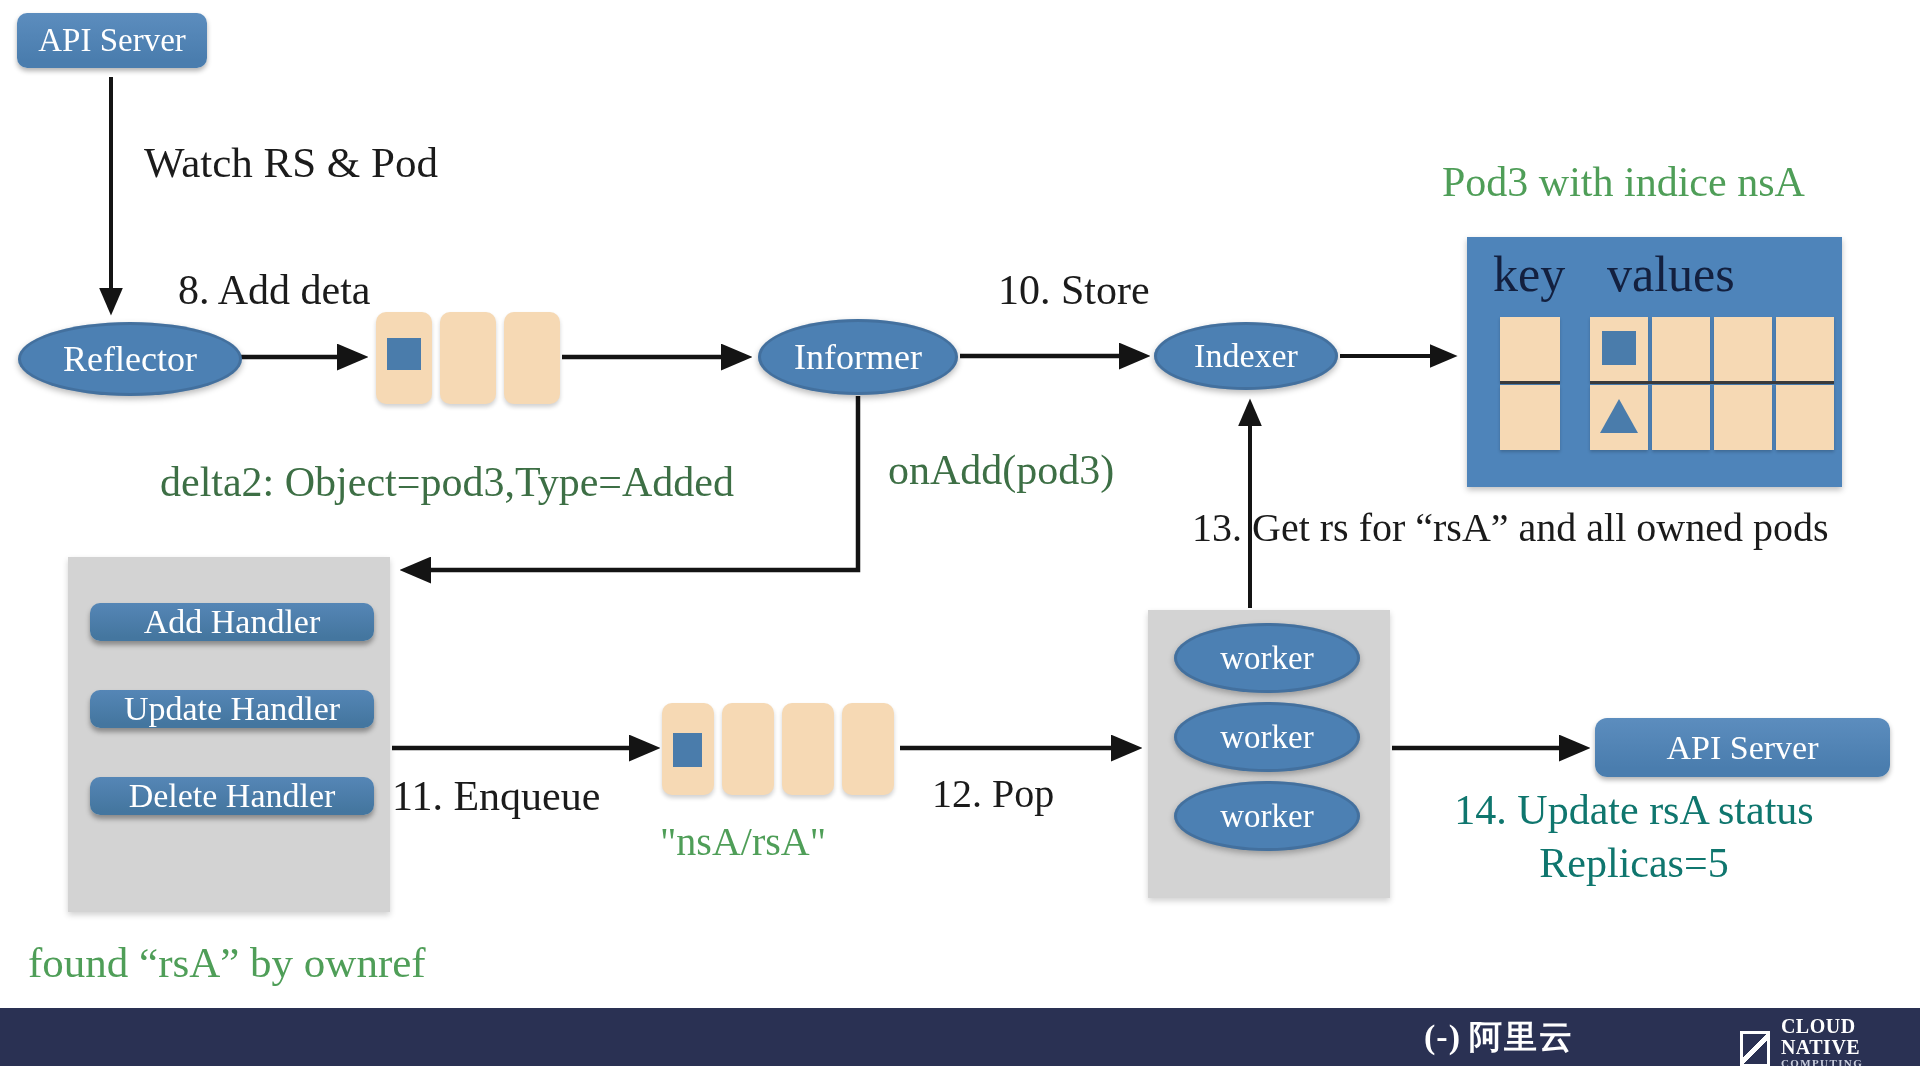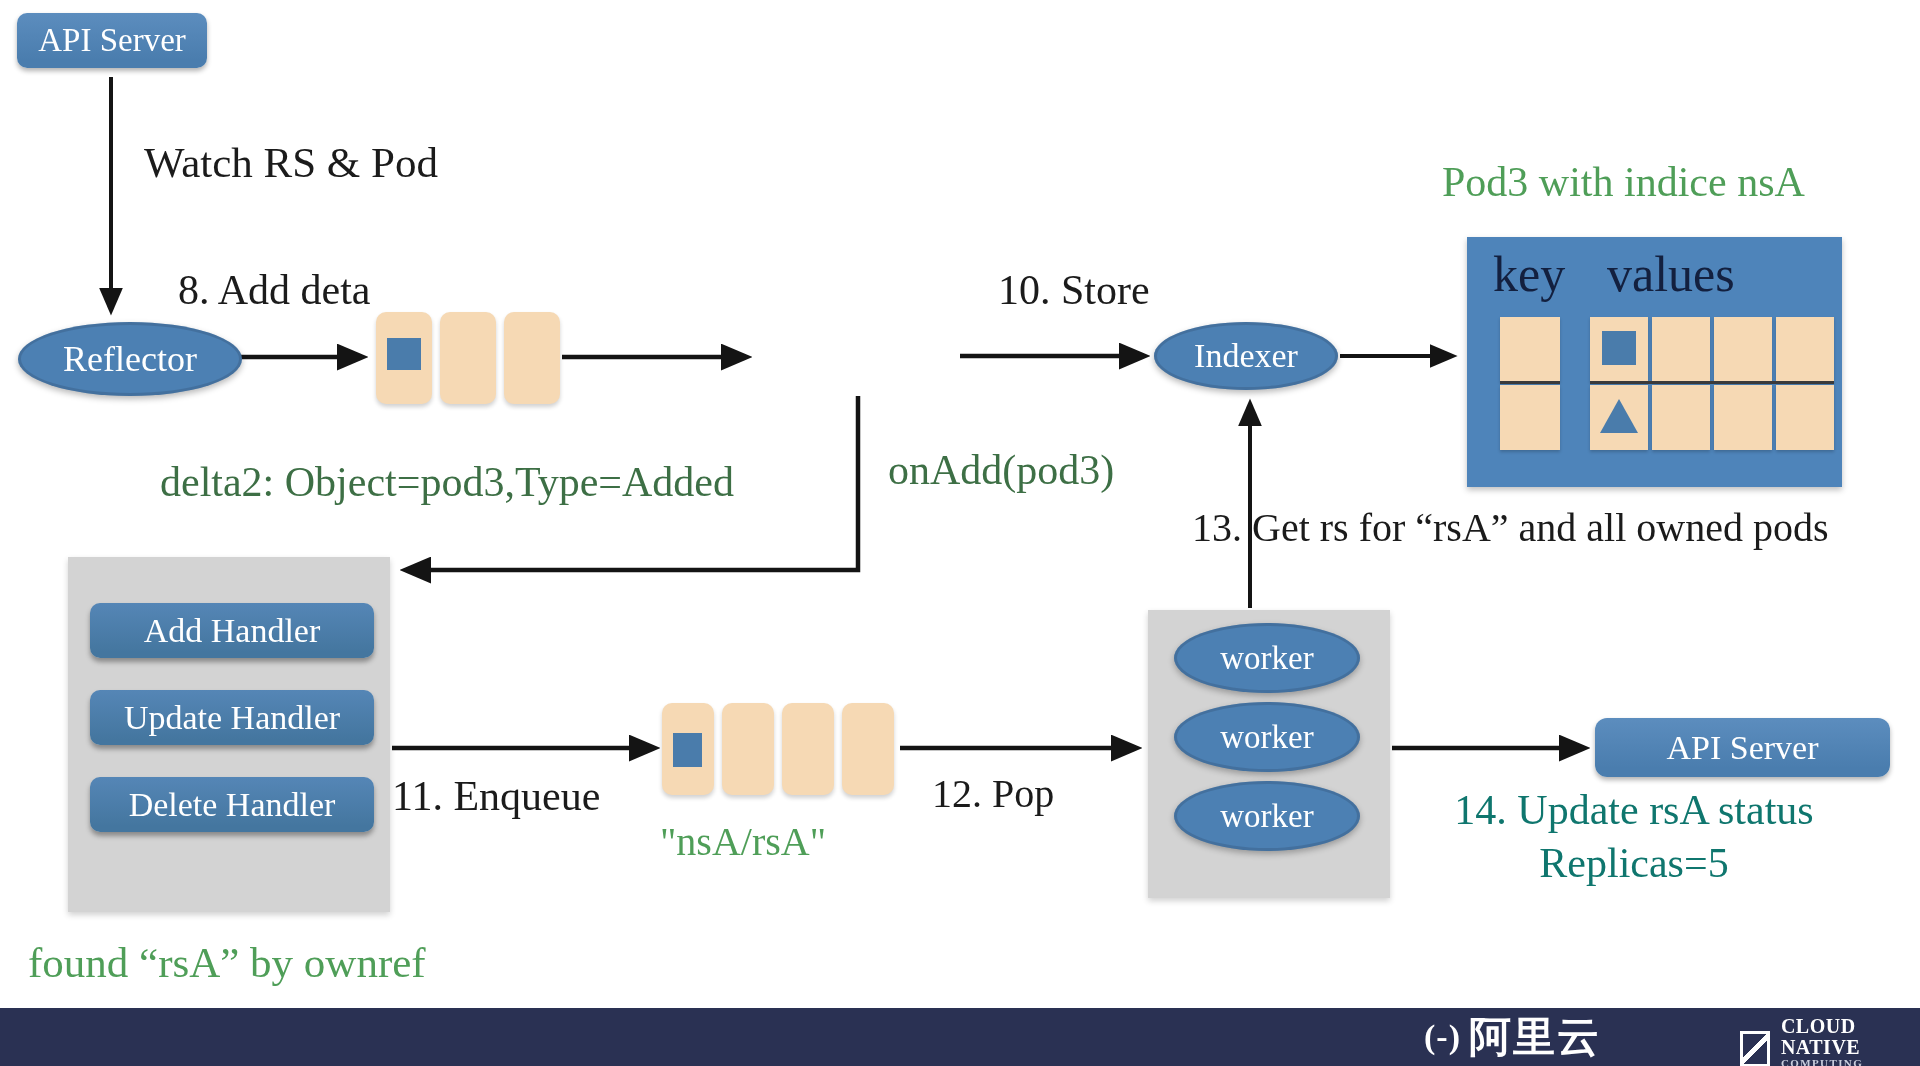--- a/index.html
+++ b/index.html
@@ -17,21 +17,21 @@
   }
   .ellipse{
     position:absolute;background:#4c80b3;border-radius:50%;color:#fff;
     display:flex;align-items:center;justify-content:center;
     box-shadow:0 3px 6px rgba(0,0,0,0.28), inset 0 0 0 3px rgba(52,84,120,0.35);
   }
   .graypanel{
     position:absolute;background:#d3d3d3;box-shadow:0 3px 6px rgba(0,0,0,0.18);
   }
   .handler-btn{
-    position:absolute;left:22px;width:284px;height:55px;border-radius:10px;
+    position:absolute;left:22px;width:284px;height:38px;border-radius:10px;
     background:linear-gradient(180deg,#5586b6 0%,#44769f 90%);color:#fff;
     display:flex;align-items:center;justify-content:center;font-size:34px;
     box-shadow:0 4px 5px rgba(0,0,0,0.35);
   }
   .qcell{
     position:absolute;background:#f6d9b4;border-radius:10px;
     box-shadow:0 3px 4px rgba(0,0,0,0.18);
   }
   .blue-square{position:absolute;background:#4a7cab;}
   .blue-triangle{
@@ -55,21 +55,21 @@
   .store-cell{position:absolute;background:#f6d9b4;box-shadow:0 2px 3px rgba(0,0,0,0.2);}
   .store-divider{position:absolute;height:3px;background:#3a3a3a;z-index:3;}
 
   
   .footer-bar{
     position:absolute;left:0;top:1008px;width:1920px;height:58px;background:#2a3153;
     display:block;
   }
   .ali-logo{position:absolute;left:1424px;top:1014px;height:46px;display:flex;align-items:center;color:#fff;}
   .ali-bracket{font-size:34px;font-weight:800;letter-spacing:1px;margin-right:8px;}
-  .ali-name{font-size:42px;font-weight:700;letter-spacing:2px;}
+  .ali-name{font-size:33px;font-weight:700;letter-spacing:2px;}
   .cncf-logo{position:absolute;left:1740px;top:1016px;display:flex;align-items:center;color:#fff;}
   .cncf-icon{
     width:30px;height:30px;border:3px solid #fff;margin-right:11px;
     background:
       linear-gradient(135deg,transparent 44%,#fff 44%,#fff 56%,transparent 56%);
   }
   .cncf-text{display:flex;flex-direction:column;line-height:1.05;}
   .cncf-line1{font-size:20px;font-weight:800;letter-spacing:0.5px;}
   .cncf-line2{font-size:11px;font-weight:700;letter-spacing:1.4px;color:#c9cede;}
 </style>
@@ -110,20 +110,23 @@
 
   <div>
     <div class="qcell" style="left:376px;top:312px;width:56px;height:92px;">
       <div class="blue-square" style="left:11px;top:26px;width:34px;height:32px;"></div>
     </div>
     <div class="qcell" style="left:440px;top:312px;width:56px;height:92px;"></div>
     <div class="qcell" style="left:504px;top:312px;width:56px;height:92px;"></div>
   </div>
 
 
+  <div class="ellipse" style="left:758px;top:319px;width:200px;height:76px;font-size:36px;">
+    <span>Informer</span>
+  </div>
 
   <div class="lbl" style="left:998px;top:266px;">10. Store</div>
 
   <div class="ellipse" style="left:1154px;top:322px;width:184px;height:68px;font-size:34px;">
     <span>Indexer</span>
   </div>
 
   <div class="lbl green-dark" style="left:160px;top:458px;">delta2: Object=pod3,Type=Added</div>
   <div class="lbl green-dark" style="left:888px;top:446px;">onAdd(pod3)</div>
 

